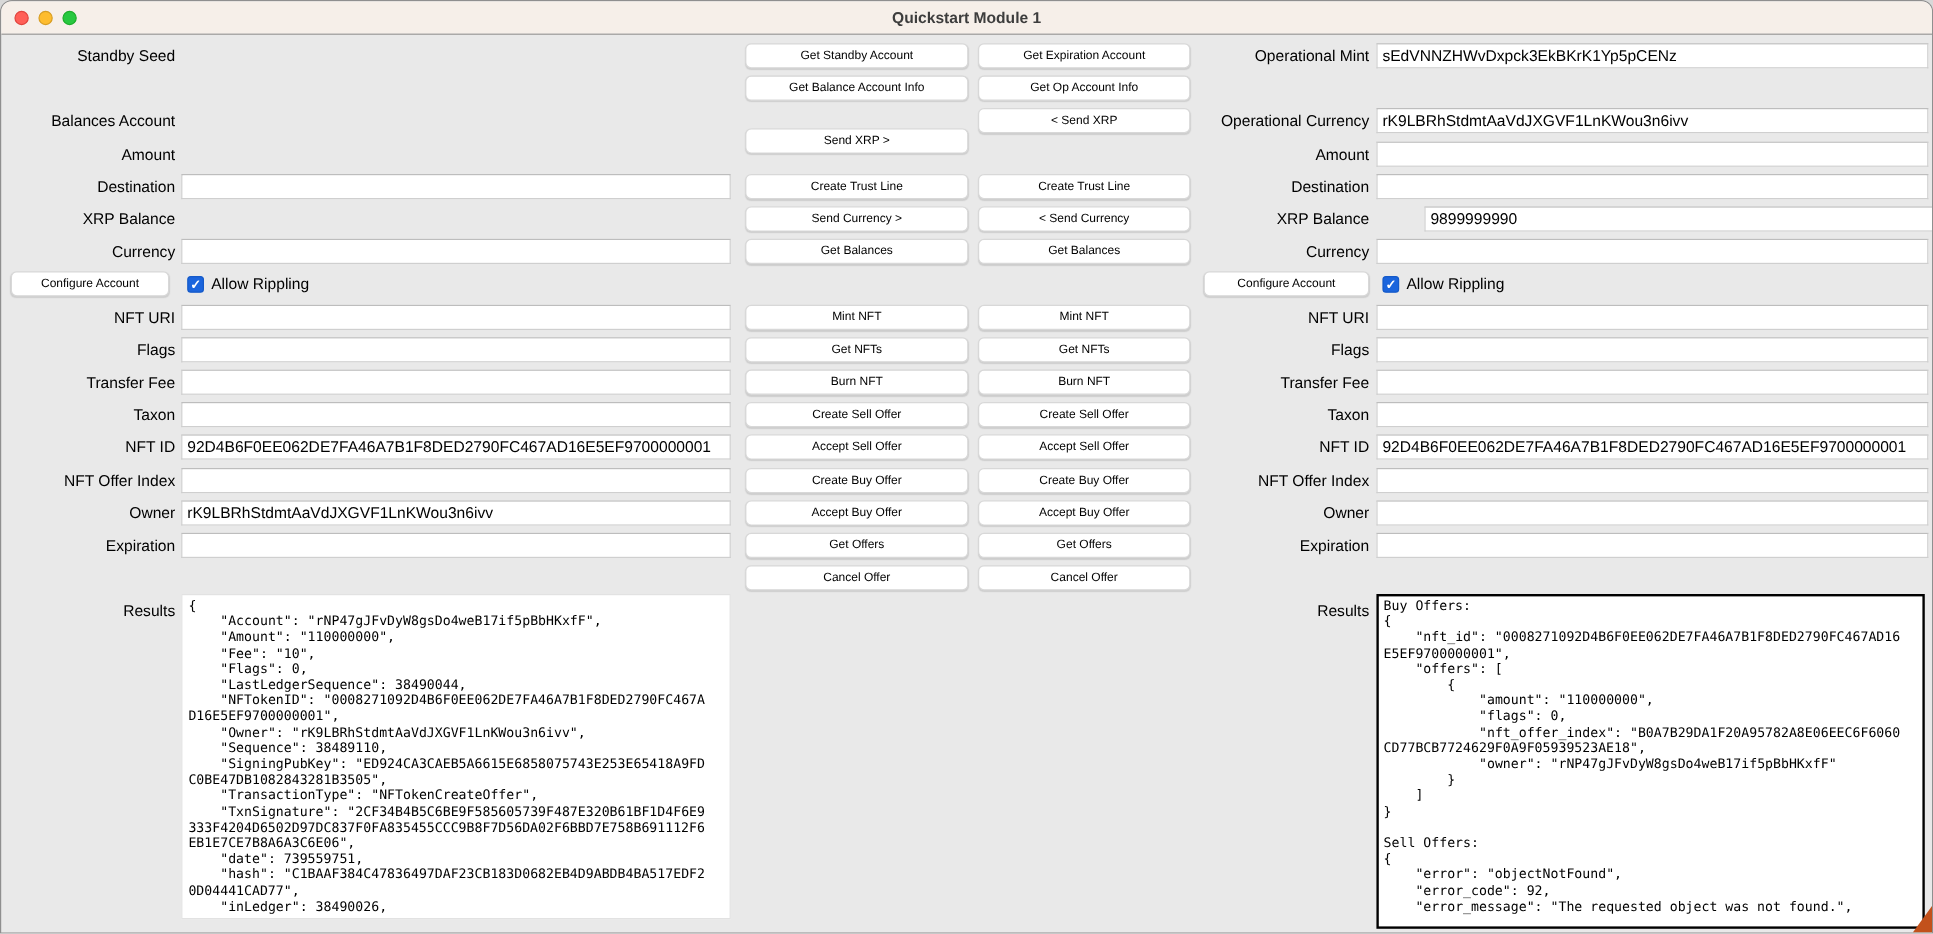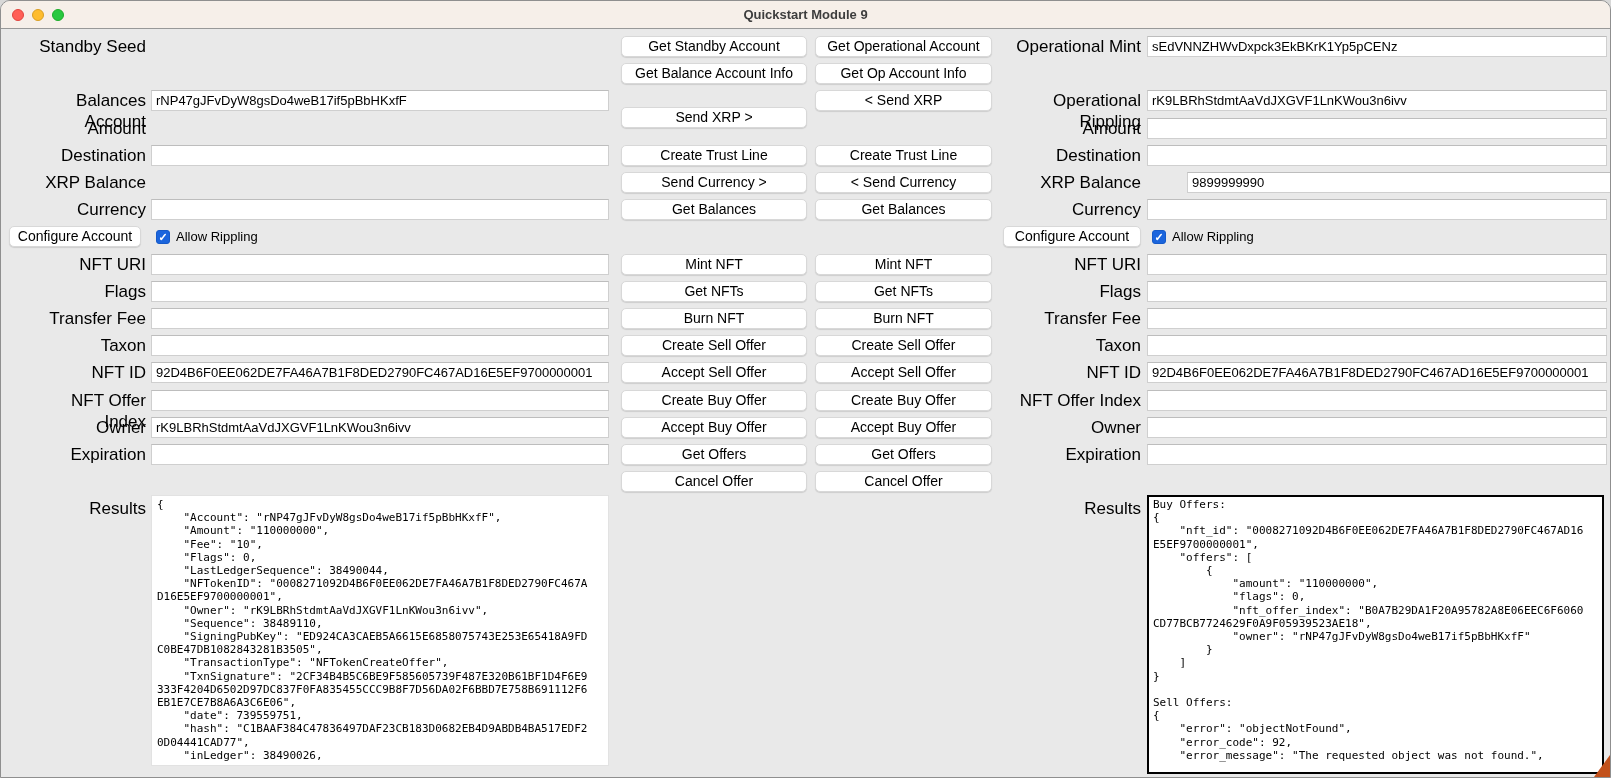--- a/index.html
+++ b/index.html
@@ -19,33 +19,33 @@
     text-align:center; line-height:28px;
     font-size:13px; font-weight:bold; color:#3d3d3d;
   }
   .traffic { position:absolute; top:8px; width:12px; height:12px; border-radius:50%; }
   #tl-close { left:11px; background:#ff5f57; border:1px solid #e0443e; }
   #tl-min   { left:31px; background:#febc2e; border:1px solid #d89e24; }
   #tl-zoom  { left:51px; background:#28c840; border:1px solid #1dad2b; }
 
   .lbl {
     position:absolute; height:21px; line-height:21px;
-    font-size:17px; color:#000; text-align:right;padding-left:36px;
+    font-size:13px; color:#000; text-align:right;padding-left:36px;
   }
   .entry {
     position:absolute; height:21px;
     background:#fff; border:1px solid #cfcfcf; border-top-color:#bdbdbd;
     font-family:"Liberation Sans", sans-serif; font-size:13px; color:#000;
     padding:0 4px; outline:none;
   }
   .btn {
     position:absolute; height:21px;
     background:#fff; border:1px solid #d8d8d8; border-radius:5px;
     box-shadow:0 1px 1px rgba(0,0,0,0.12);
-    font-family:"Liberation Sans", sans-serif; font-size:14px; color:#000;
+    font-family:"Liberation Sans", sans-serif; font-size:10px; color:#000;
     text-align:center; line-height:19px; cursor:default;
   }
   .checkbox {
     position:absolute; width:14px; height:14px; border-radius:3px;
     background:#1b65dd; border:1px solid #155ac9;
   }
   .checkbox::after {
     content:"✓"; position:absolute; left:1.5px; top:-0.5px;
     color:#fff; font-size:11px; font-weight:bold;
   }
@@ -68,27 +68,26 @@
 </style>
 </head>
 <body>
 
 <div id="window">
 
   <div id="titlebar">
     <span id="tl-close" class="traffic"></span>
     <span id="tl-min" class="traffic"></span>
     <span id="tl-zoom" class="traffic"></span>
-    <div id="title">Quickstart Module 9</div>
+    <div id="title">Quickstart Module 1</div>
   </div>
 
   <div class="lbl" style="left:0;top:35px;width:145px">Standby Seed</div>
 
   <div class="lbl" style="left:0;top:89px;width:145px">Balances Account</div>
-  <input class="entry" style="left: 150px; top: 89px; width: 458px;" value="rNP47gJFvDyW8gsDo4weB17if5pBbHKxfF">
 
   <div class="lbl" style="left:0;top:117px;width:145px">Amount</div>
 
   <div class="lbl" style="left:0;top:144px;width:145px">Destination</div>
   <input class="entry" style="left: 150px; top: 144px; width: 458px;" value="">
 
   <div class="lbl" style="left:0;top:171px;width:145px">XRP Balance</div>
 
   <div class="lbl" style="left:0;top:198px;width:145px">Currency</div>
   <input class="entry" style="left: 150px; top: 198px; width: 458px;" value="">
@@ -134,21 +133,21 @@
     "Sequence": 38489110,
     "SigningPubKey": "ED924CA3CAEB5A6615E6858075743E253E65418A9FDC0BE47DB1082843281B3505",
     "TransactionType": "NFTokenCreateOffer",
     "TxnSignature": "2CF34B4B5C6BE9F585605739F487E320B61BF1D4F6E9333F4204D6502D97DC837F0FA835455CCC9B8F7D56DA02F6BBD7E758B691112F6EB1E7CE7B8A6A3C6E06",
     "date": 739559751,
     "hash": "C1BAAF384C47836497DAF23CB183D0682EB4D9ABDB4BA517EDF20D04441CAD77",
     "inLedger": 38490026,</pre>
   </div>
 
   <div class="btn" style="left:620px;top:35px;width:186px">Get Standby Account</div>
-  <div class="btn" style="left:814px;top:35px;width:177px">Get Operational Account</div>
+  <div class="btn" style="left:814px;top:35px;width:177px">Get Expiration Account</div>
 
   <div class="btn" style="left:620px;top:62px;width:186px">Get Balance Account Info</div>
   <div class="btn" style="left:814px;top:62px;width:177px">Get Op Account Info</div>
 
   <div class="btn" style="left:620px;top:106px;width:186px">Send XRP &gt;</div>
   <div class="btn" style="left:814px;top:89px;width:177px">&lt; Send XRP</div>
 
   <div class="btn" style="left:620px;top:144px;width:186px">Create Trust Line</div>
   <div class="btn" style="left:814px;top:144px;width:177px">Create Trust Line</div>
 
@@ -181,21 +180,21 @@
 
   <div class="btn" style="left:620px;top:443px;width:186px">Get Offers</div>
   <div class="btn" style="left:814px;top:443px;width:177px">Get Offers</div>
 
   <div class="btn" style="left:620px;top:470px;width:186px">Cancel Offer</div>
   <div class="btn" style="left:814px;top:470px;width:177px">Cancel Offer</div>
 
   <div class="lbl" style="left:975px;top:35px;width:165px">Operational Mint</div>
   <input class="entry" style="left: 1146px; top: 35px; width: 460px;" value="sEdVNNZHWvDxpck3EkBKrK1Yp5pCENz">
 
-  <div class="lbl" style="left:975px;top:89px;width:165px">Operational Rippling</div>
+  <div class="lbl" style="left:975px;top:89px;width:165px">Operational Currency</div>
   <input class="entry" style="left: 1146px; top: 89px; width: 460px;" value="rK9LBRhStdmtAaVdJXGVF1LnKWou3n6ivv">
 
   <div class="lbl" style="left:975px;top:117px;width:165px">Amount</div>
   <input class="entry" style="left: 1146px; top: 117px; width: 460px;" value="">
 
   <div class="lbl" style="left:975px;top:144px;width:165px">Destination</div>
   <input class="entry" style="left: 1146px; top: 144px; width: 460px;" value="">
 
   <div class="lbl" style="left:975px;top:171px;width:165px">XRP Balance</div>
   <input class="entry" style="left: 1186px; top: 171px; width: 500px;" value="9899999990">

